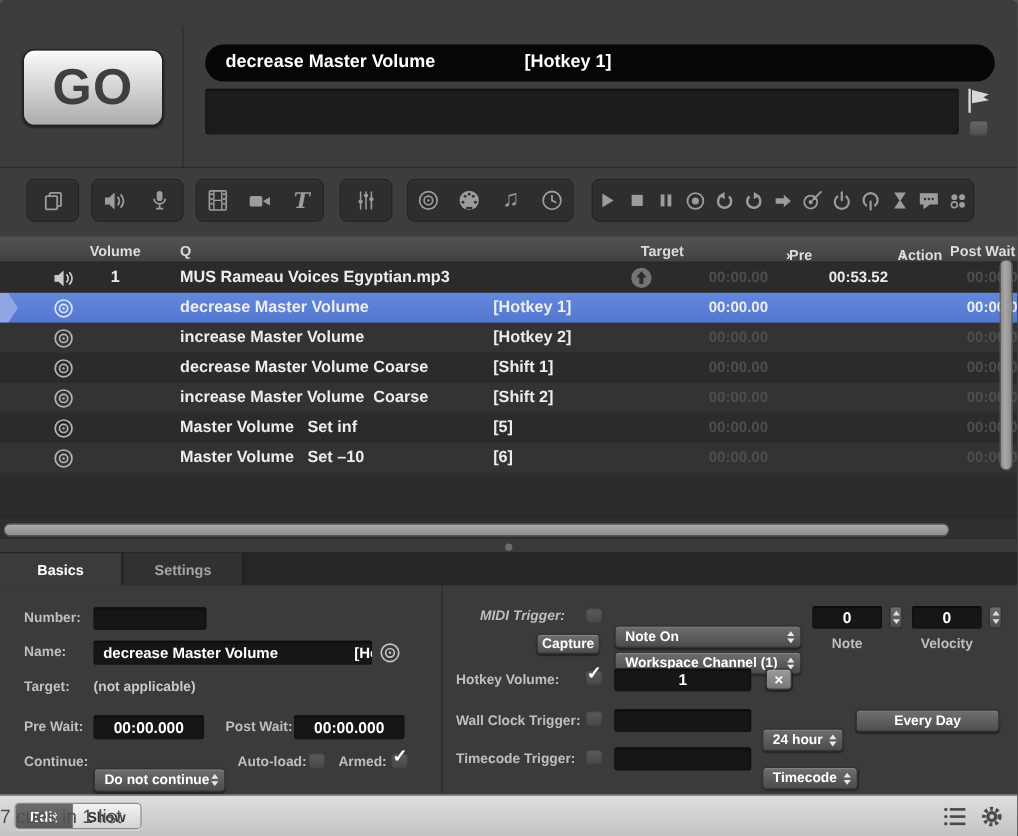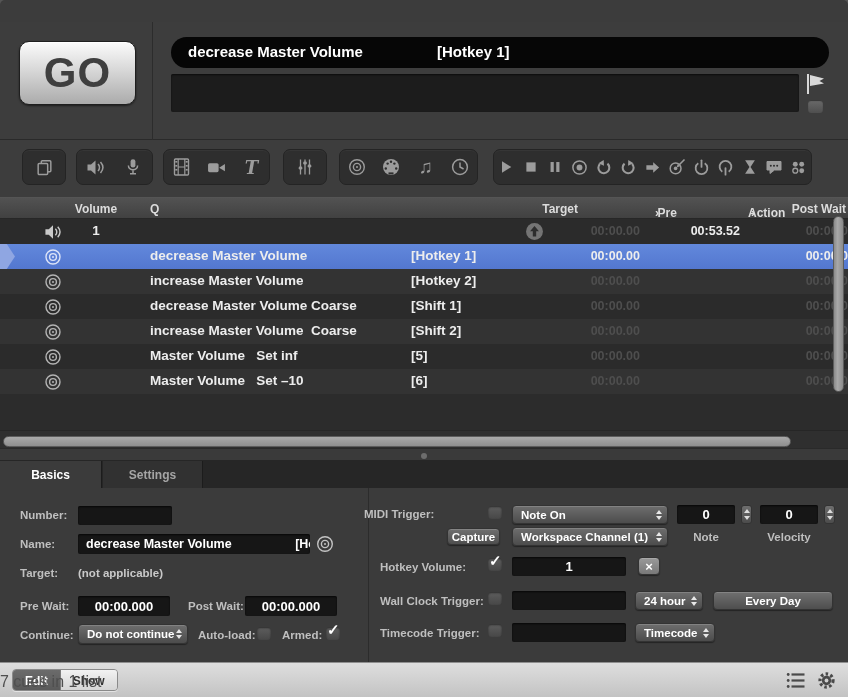--- a/index.html
+++ b/index.html
@@ -46,21 +46,21 @@
   .ticon-stroke{stroke:#9c9c9c;fill:none;}
   .ticon-fill{fill:#9c9c9c;}
   .tico .glyph{color:#9c9c9c;font-size:17px;font-weight:bold;}
 
   
   #colhead{position:absolute;left:0;top:197px;width:848px;height:22px;
     background:linear-gradient(#525252,#414141);border-bottom:1px solid #272727;border-top:1px solid #555;}
   #colhead span{position:absolute;top:4px;font-size:12px;font-weight:bold;color:#dcdcdc;}
   .h-number{left:70px;width:52px;text-align:center;}
   .h-q{left:150px;}
-  .h-target{left:510px;width:68px;text-align:right;}
+  .h-target{left:534px;width:68px;text-align:left;}
   .h-pre{right:196px;width:90px;text-align:right;}
   .h-act{right:100px;width:80px;text-align:right;}
   .h-post{right:2px;width:80px;text-align:right;}
   .sortarr{font-size:13px;margin-left:3px;}
 
   #rows{position:absolute;left:0;top:219px;width:848px;height:211px;background:#2c2c2c;overflow:hidden;}
   .row{position:relative;width:848px;height:25px;overflow:hidden;}
   .row.odd{background:#2b2b2b;}
   .row.even{background:#333333;}
   .row.selected{background:linear-gradient(#6288dc,#5377cf);}
@@ -97,21 +97,21 @@
 
   
   #inspector{position:absolute;left:0;top:488px;width:848px;height:174px;background:#3b3b3b;}
   #insp-div{position:absolute;left:368px;top:0;width:1px;height:174px;background:#2c2c2c;}
   .lbl{position:absolute;font-size:11.5px;font-weight:bold;color:#bfbfbf;}
   .field{position:absolute;background:#161616;border-radius:2px;box-shadow:inset 0 1px 2px rgba(0,0,0,.7);
     color:#fff;font-weight:bold;}
   .field.center{display:flex;align-items:center;justify-content:center;}
   .popup{position:absolute;border-radius:4px;background:linear-gradient(#6e6e6e,#4c4c4c);
     border:1px solid #333;box-shadow:inset 0 1px 0 rgba(255,255,255,.15),0 1px 1px rgba(0,0,0,.4);
-    color:#fff;font-size:11.5px;font-weight:bold;display:flex;align-items:center;padding:0 8px;}
+    color:#fff;font-size:11.5px;font-weight:bold;display:flex;align-items:center;padding:0 8px;margin-top:16px;}
   .popup .updown{position:absolute;right:4px;top:50%;transform:translateY(-50%);width:7px;height:10px;}
   .updown i{position:absolute;left:0;width:0;height:0;border-left:3.5px solid transparent;border-right:3.5px solid transparent;}
   .updown i.u{top:0;border-bottom:4px solid #e8e8e8;}
   .updown i.d{bottom:0;border-top:4px solid #e8e8e8;}
   .pushbtn{position:absolute;border-radius:4px;background:linear-gradient(#707070,#4e4e4e);
     border:1px solid #333;box-shadow:inset 0 1px 0 rgba(255,255,255,.15),0 1px 1px rgba(0,0,0,.4);
     color:#fff;font-size:11.5px;font-weight:bold;display:flex;align-items:center;justify-content:center;}
   .chk{position:absolute;width:14px;height:13px;border-radius:3px;background:linear-gradient(#5e5e5e,#474747);
     box-shadow:inset 0 1px 2px rgba(0,0,0,.55);}
   .chk .mark{position:absolute;left:1px;top:-6px;color:#fff;font-size:15px;font-weight:bold;}
@@ -356,20 +356,21 @@
 
   <div id="rows">
 
     <div class="row odd">
       <svg class="rowicon" viewBox="0 0 19 17">
           <path d="M1.5 5.5h3.5L9.5 1.5v14L5 11.5H1.5z" fill="#c9c9c9"></path>
           <path d="M12 5c2 2 2 5 0 7" stroke="#c9c9c9" fill="none" stroke-width="1.5"></path>
           <path d="M14.5 3c3 3.4 3 7.6 0 11" stroke="#c9c9c9" fill="none" stroke-width="1.5"></path>
         </svg>
       <span class="cell c-num">1</span>
+      <span class="cell c-name">MUS Rameau Voices Egyptian.mp3</span>
       <svg class="tgt-badge" viewBox="0 0 18 18">
           <circle cx="9" cy="9" r="8" fill="#747474"></circle>
           <path d="M9 3.8l4.2 5H10.6v5H7.4v-5H4.8z" fill="#2d2d2d"></path>
         </svg>
       <span class="cell c-time c-pre dim">00:00.00</span>
       <span class="cell c-time c-act">00:53.52</span>
       <span class="cell c-time c-post dim">00:00.00</span>
     </div>
 
     <div class="row selected">
@@ -492,21 +493,21 @@
           <i class="d"></i>
         </span>
       </div>
     <span class="lbl" style="left:198px;top:141px;">Auto-load:</span>
     <div class="chk" style="left:257px;top:139px;"></div>
     <span class="lbl" style="left:282px;top:141px;">Armed:</span>
     <div class="chk" style="left:326px;top:139px;">
         <span class="mark">✓</span>
       </div>
 
-    <span class="lbl" style="left:364px;top:20px;">MIDI Trigger:</span>
+    <span class="lbl" style="left:400px;top:20px;font-style:italic;">MIDI Trigger:</span>
     <div class="chk" style="left:488px;top:18px;"></div>
     <div class="popup" style="left:512px;top:17px;width:156px;height:19px;">
         <span>Note On</span>
         <span class="updown">
           <i class="u"></i>
           <i class="d"></i>
         </span>
       </div>
     <div class="field center" style="left:677px;top:17px;width:58px;height:19px;font-size:13px;">0</div>
     <div class="stepper" style="left:741px;top:17px;">

